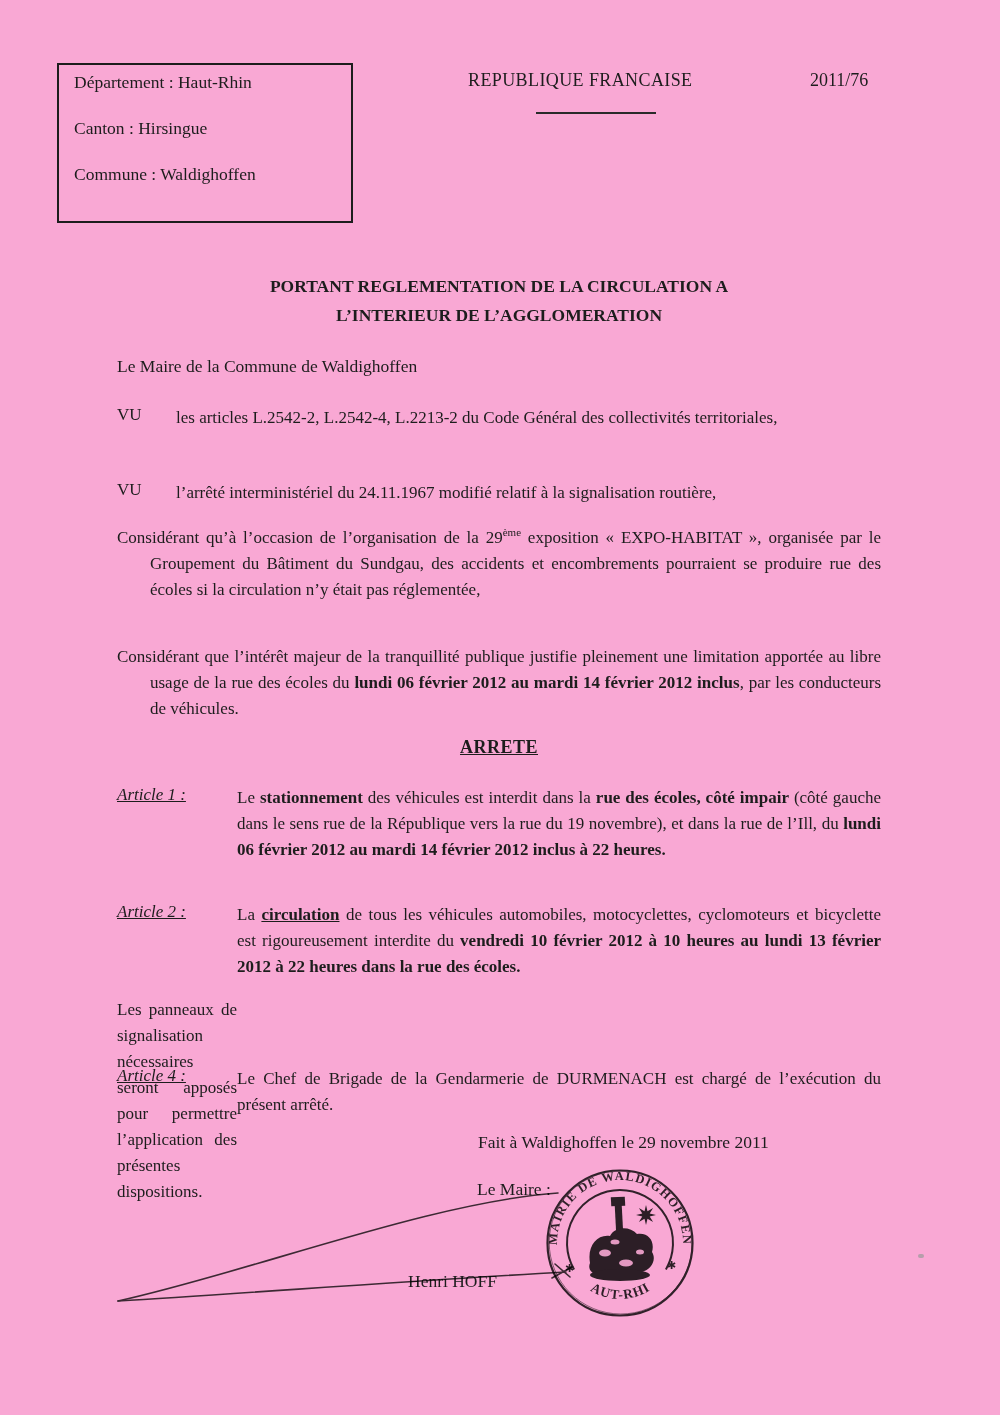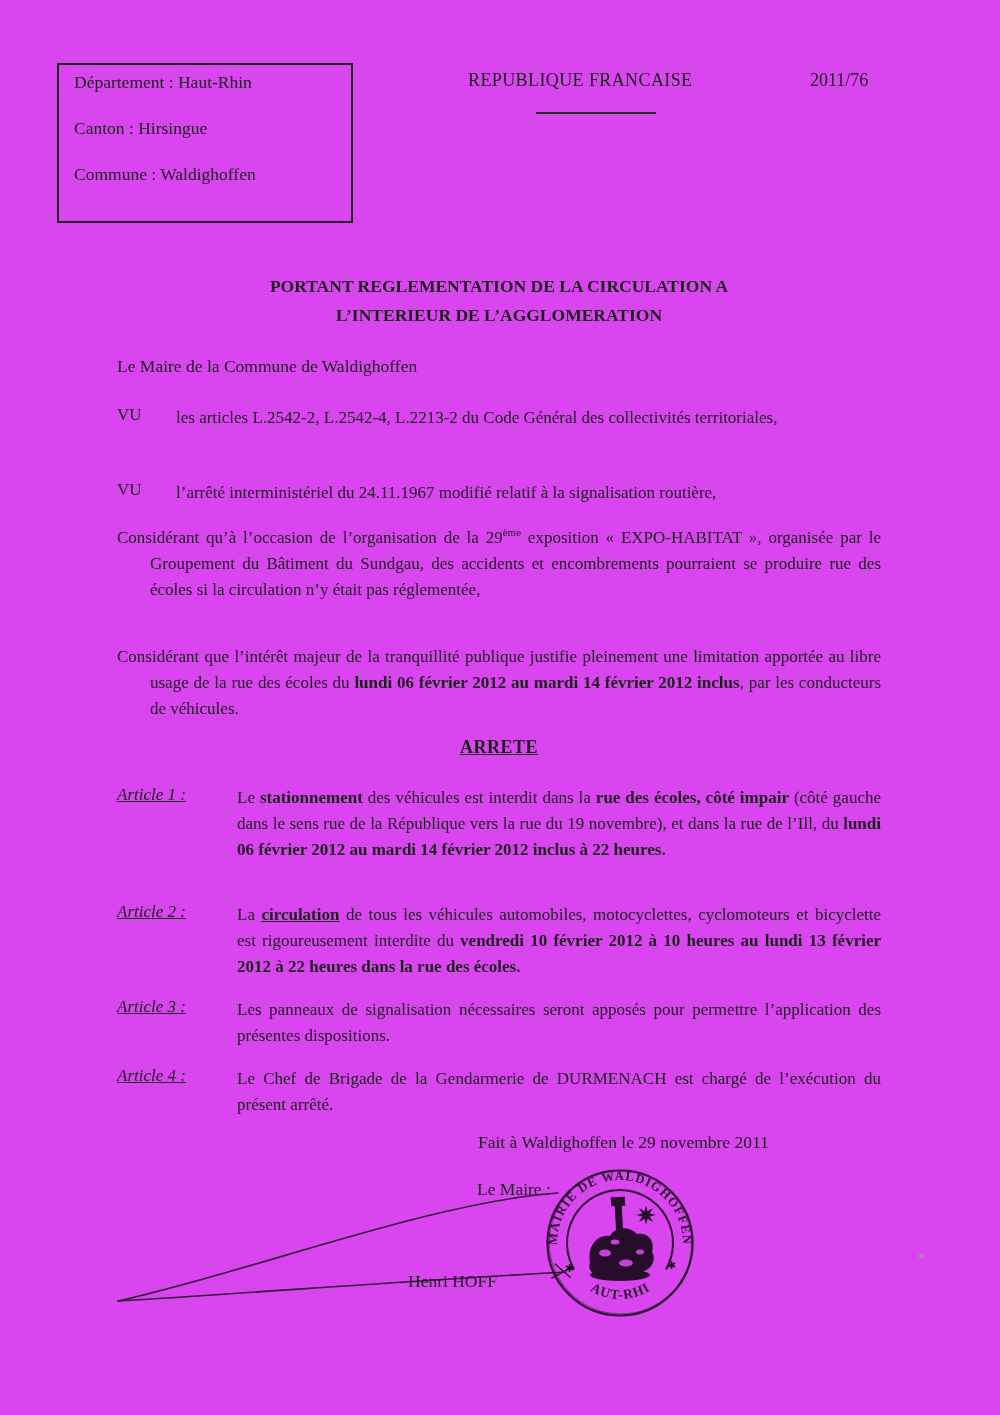--- a/index.html
+++ b/index.html
@@ -1,20 +1,20 @@
 <!DOCTYPE html>
 <html><head>
 <meta charset="utf-8">
 <style>
   html,body{margin:0;padding:0;background:#e8e8e8;}
   .page{
     position:relative;
     width:1000px;height:1415px;
     margin:0 auto;
-    background:#d946ef;
+    background:#f9a8d4;
     font-family:"Liberation Serif", serif;
     color:#1d1d1d;
     overflow:hidden;
   }
   .abs{position:absolute;}
   
   .info-box{
     left:57px;top:63px;width:296px;height:160px;
     border:2px solid #1d1d1d;
     padding:8px 0 0 15px;box-sizing:border-box;
@@ -100,21 +100,20 @@
 
   <div class="abs clause article" style="top:785px">
     <span class="clause-label">Article 1 :</span>
     <p class="clause-body"><span>Le </span><span style="font-weight: bold;">stationnement</span><span> des véhicules est interdit dans la </span><span style="font-weight: bold;">rue des écoles, côté impair</span><span> (côté gauche dans le sens rue de la République vers la rue du 19 novembre), et dans la rue de l’Ill, du </span><span style="font-weight: bold;">lundi 06 février 2012 au mardi 14 février 2012 inclus à 22 heures.</span></p>
   </div>
   <div class="abs clause article" style="top:902px">
     <span class="clause-label">Article 2 :</span>
     <p class="clause-body"><span>La </span><span style="font-weight: bold; text-decoration: underline;">circulation</span><span> de tous les véhicules automobiles, motocyclettes, cyclomoteurs et bicyclette est rigoureusement interdite du </span><span style="font-weight: bold;">vendredi 10 février 2012 à 10 heures au lundi 13 février 2012 à 22 heures dans la rue des écoles.</span></p>
   </div>
   <div class="abs clause article" style="top:997px">
-    <span class="clause-label">Article 3 :</span>
     <p class="clause-body"><span>Les panneaux de signalisation nécessaires seront apposés pour permettre l’application des présentes dispositions.</span></p>
   </div>
   <div class="abs clause article" style="top:1066px">
     <span class="clause-label">Article 4 :</span>
     <p class="clause-body"><span>Le Chef de Brigade de la Gendarmerie de DURMENACH est chargé de l’exécution du présent arrêté.</span></p>
   </div>
 
   <div class="abs place-date">Fait à Waldighoffen le 29 novembre 2011</div>
   <div class="abs sig-title">Le Maire :</div>
   <div class="abs sig-name">Henri HOFF</div>

